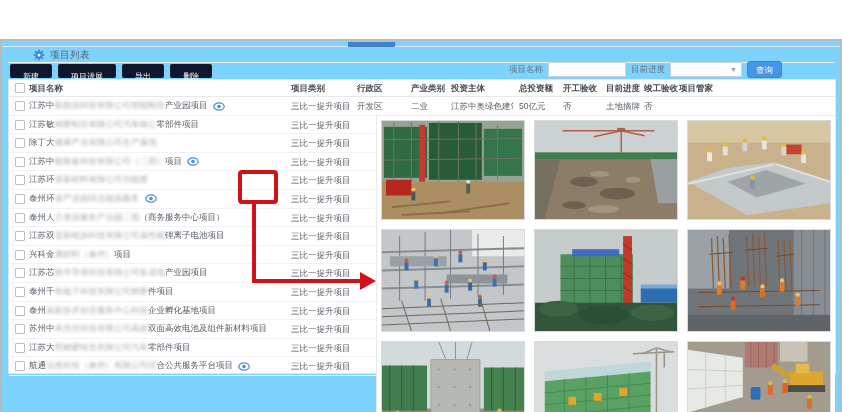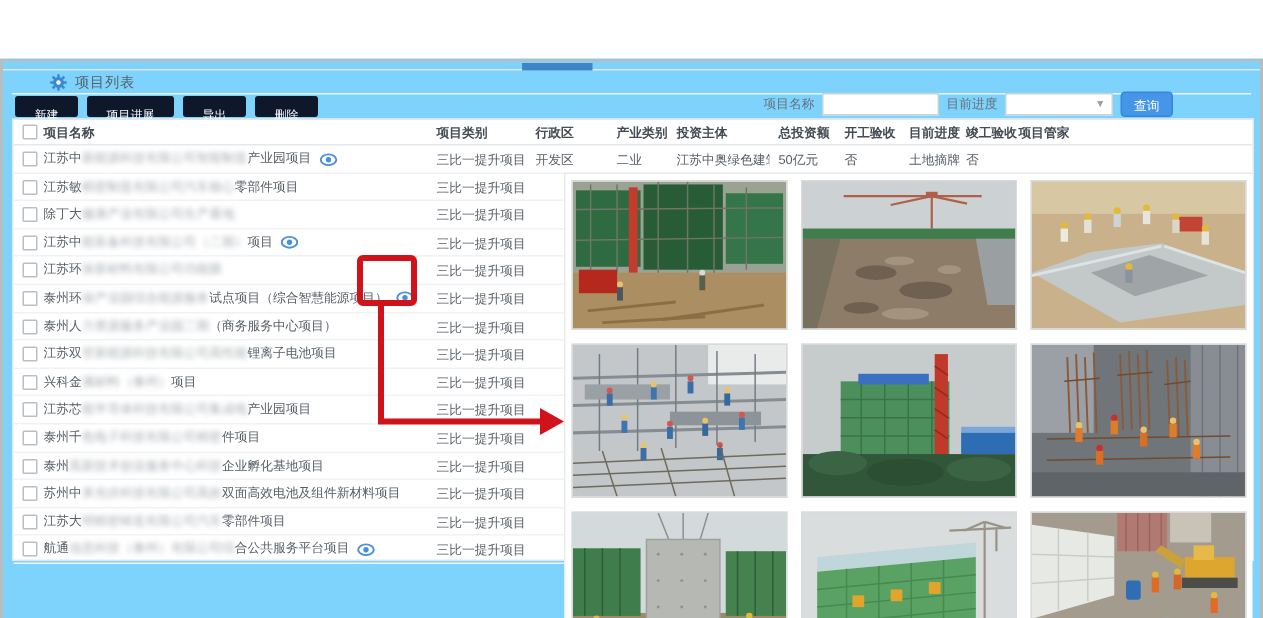--- a/index.html
+++ b/index.html
@@ -185,21 +185,20 @@
 
       </span>
       <span class="td col-cat">三比一提升项目</span>
 
     </div>
         <div class="tr">
       <span class="cb"></span>
       <span class="name-wrap">
         <span>泰州环</span>
             <span class="redacted">保产业园综合能源服务</span>
-            <span>试点项目（综合智慧能源项目）</span>
         <svg class="eye" viewBox="0 0 12 9">
           <ellipse cx="6" cy="4.5" rx="5.2" ry="3.6" fill="none" stroke="#4a8fdc" stroke-width="1.3"></ellipse>
           <circle cx="6" cy="4.5" r="1.8" fill="#4a8fdc"></circle>
         </svg>
       </span>
       <span class="td col-cat">三比一提升项目</span>
 
     </div>
         <div class="tr">
       <span class="cb"></span>

